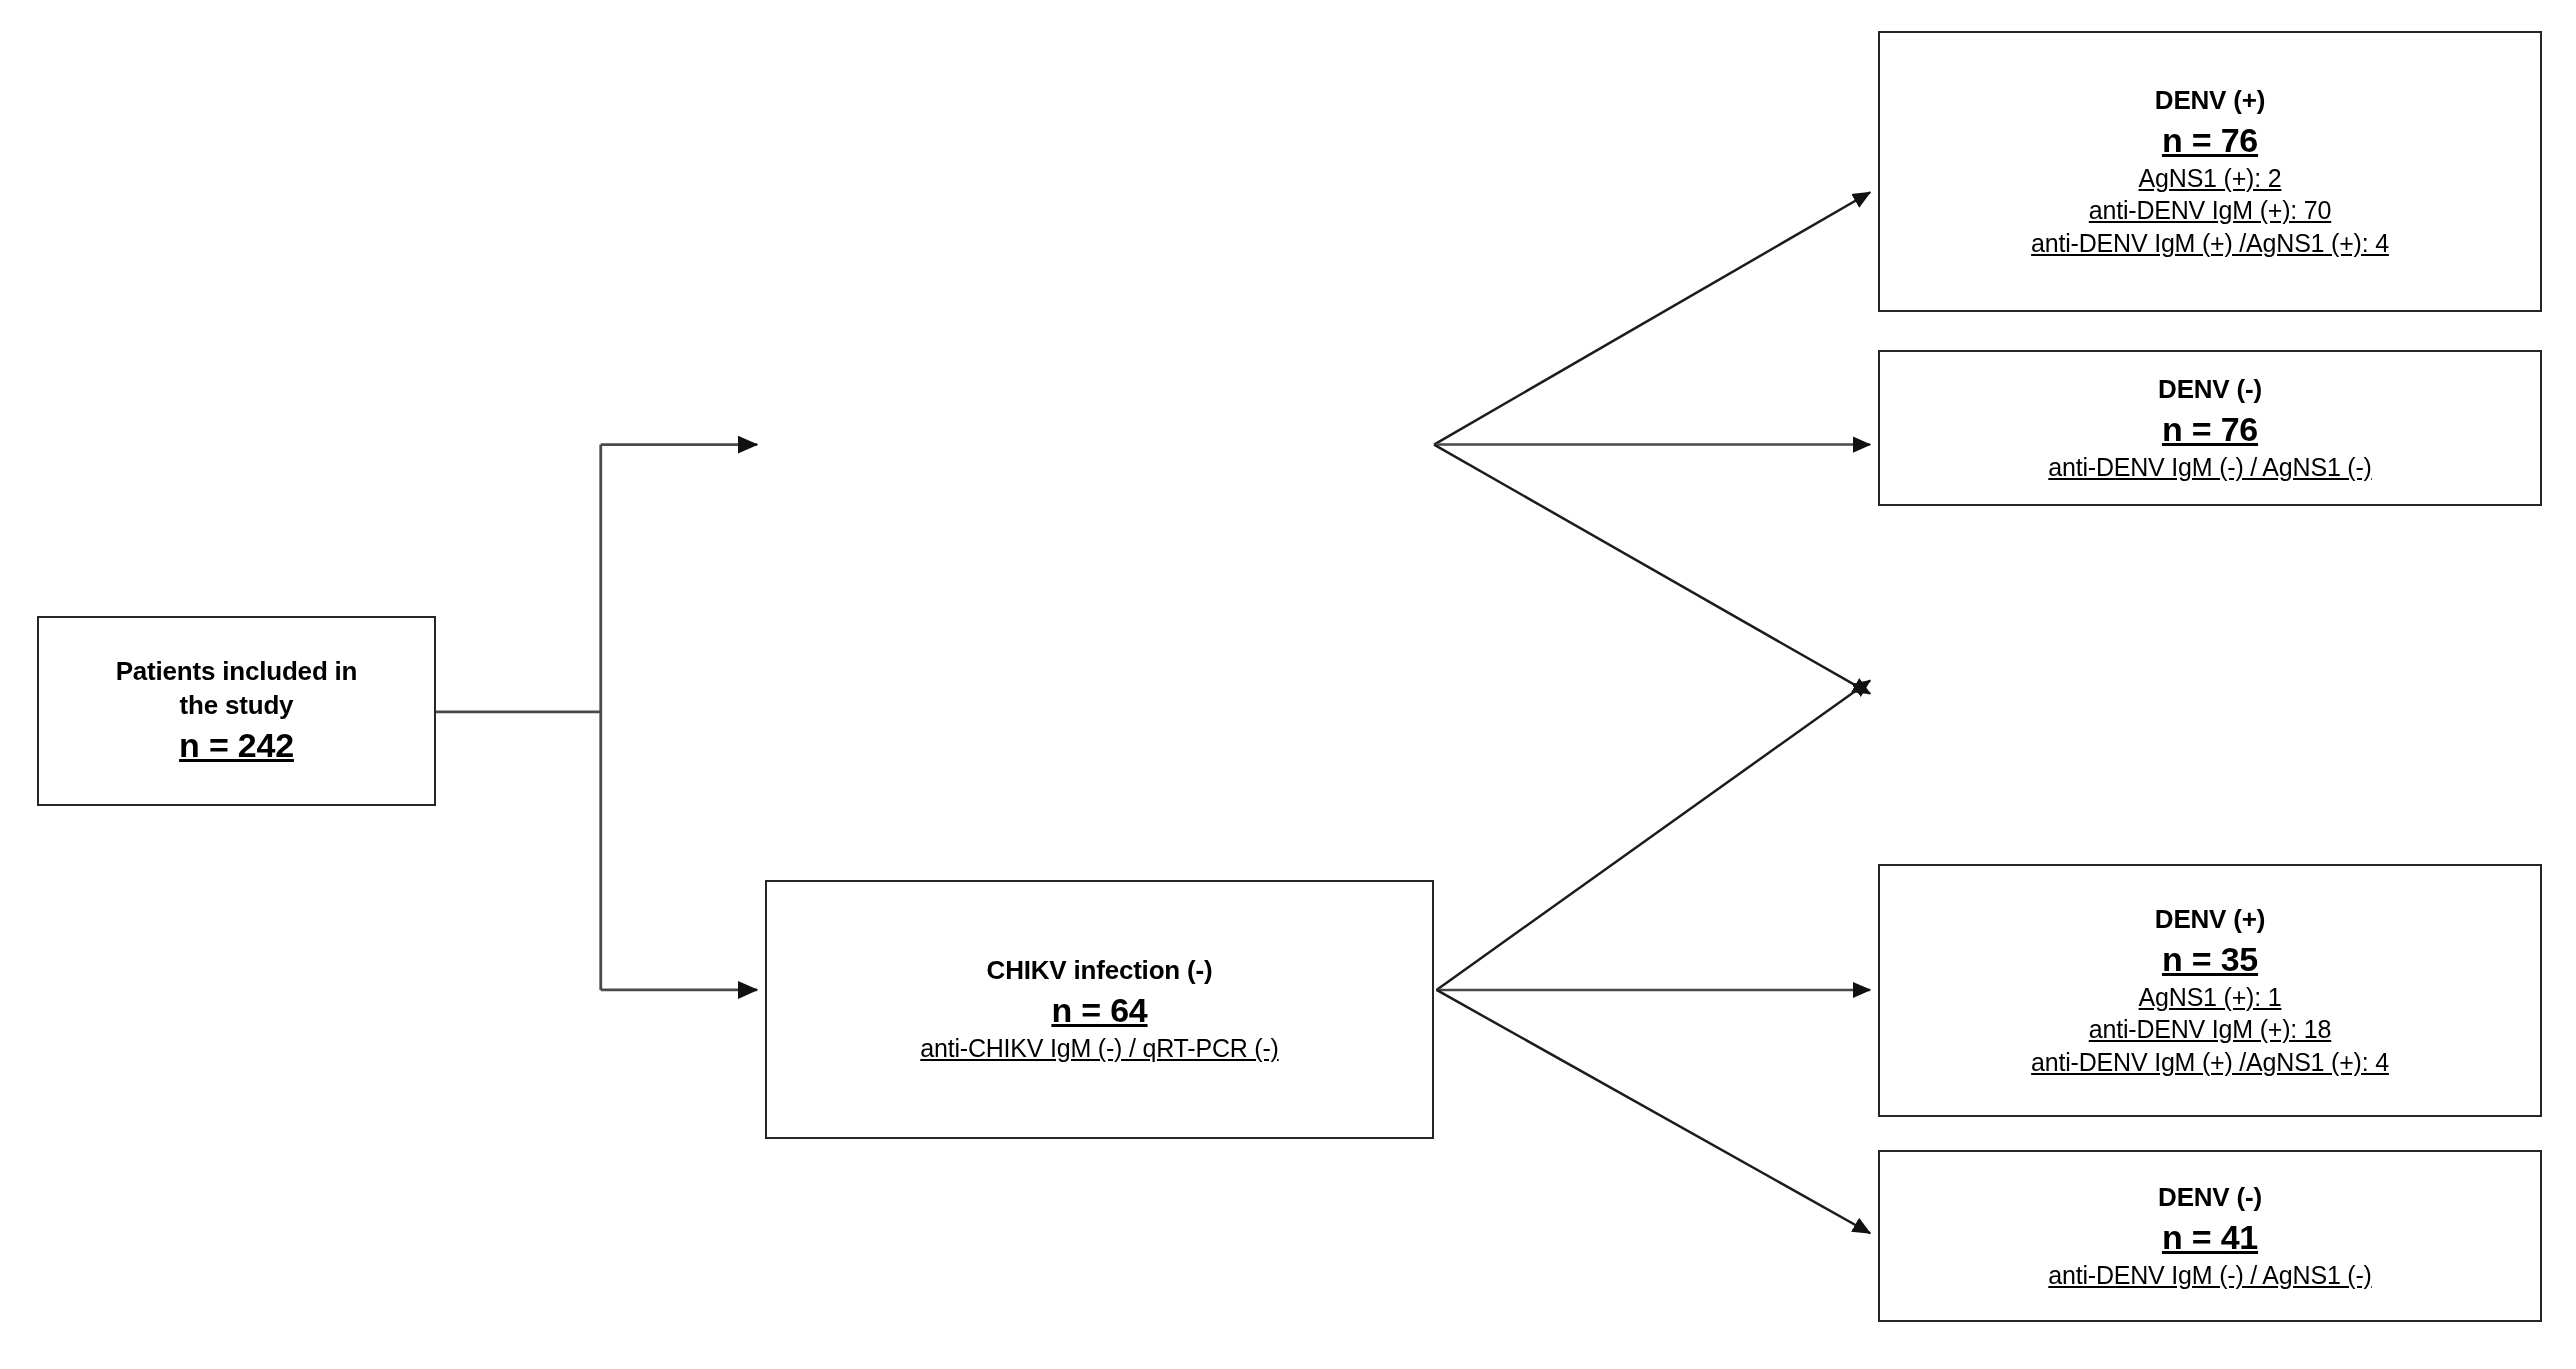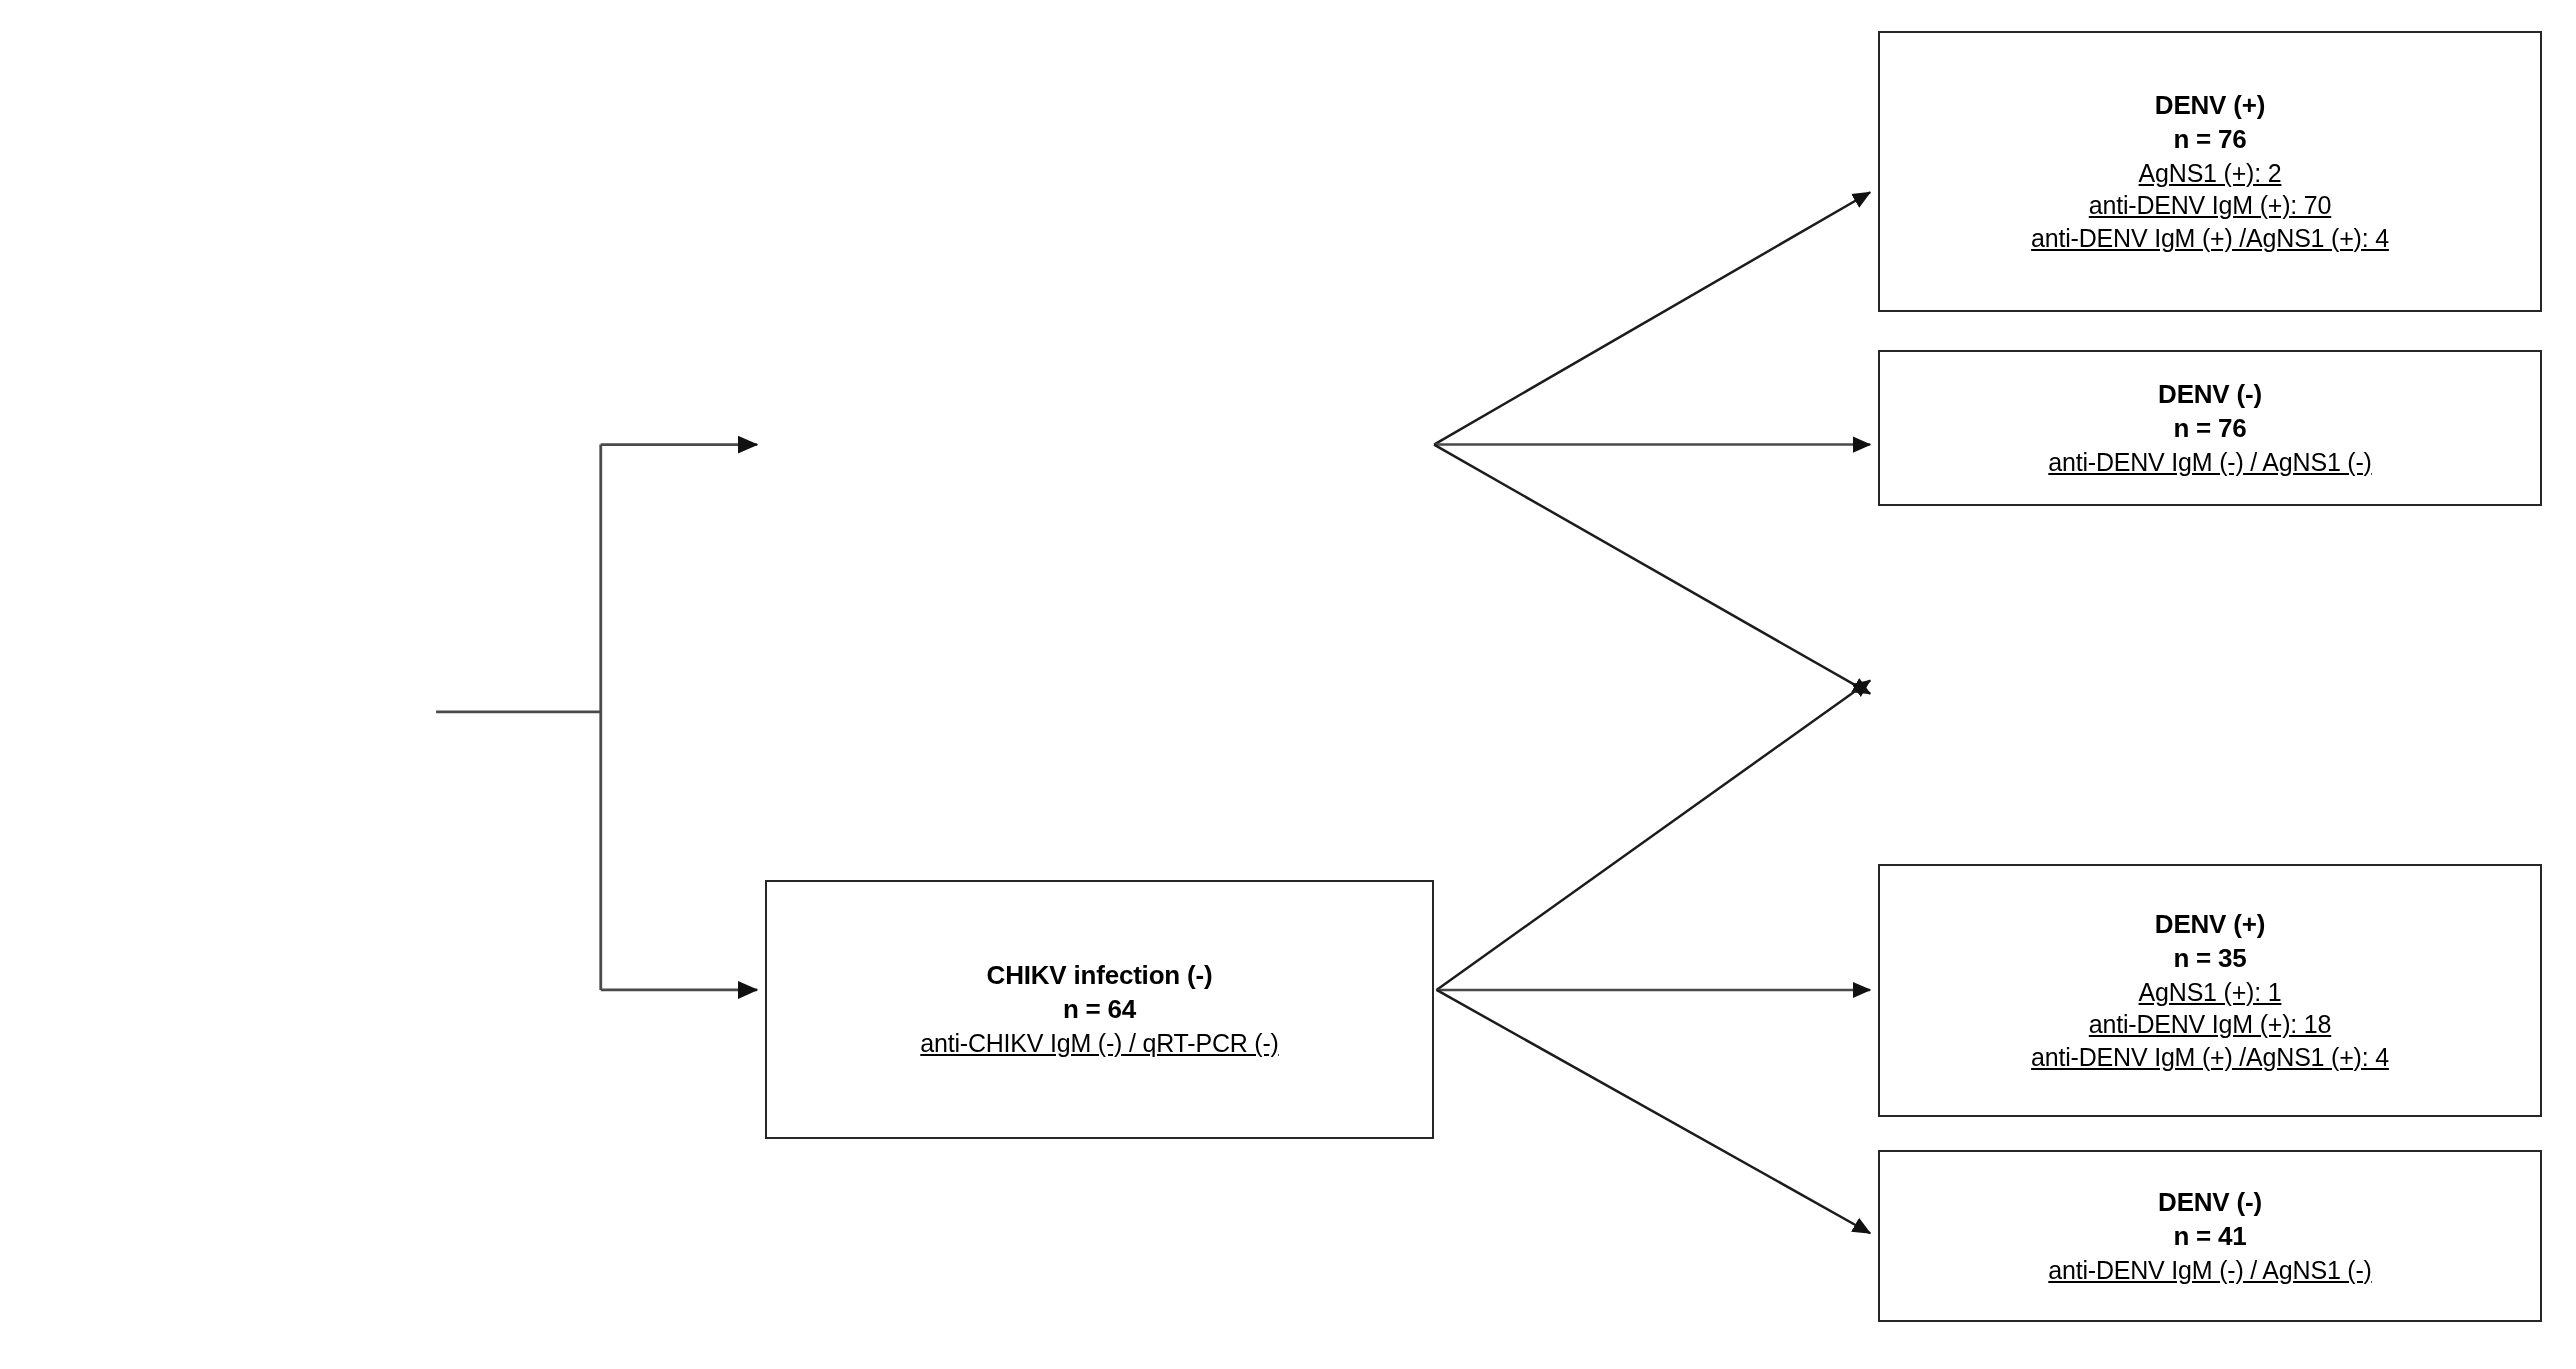--- a/index.html
+++ b/index.html
@@ -40,23 +40,24 @@
     padding: 3.3px 8.3px;
   }
   .node .ttl {
     font-weight: bold;
     font-size: 26px;
     letter-spacing: -0.2px;
     white-space: nowrap;
   }
   .node .cnt {
     font-weight: bold;
-    font-size: 26px;
+    font-size: 34px;
     letter-spacing: -0.2px;
     white-space: nowrap;
+    text-decoration: underline;
   }
   .node .det {
     font-weight: normal;
     font-size: 25px;
     letter-spacing: -0.2px;
     white-space: nowrap;
     text-decoration: underline;
   }
 </style>
 </head>
@@ -78,20 +79,25 @@
 
     <path d="M 1733 537 L 2260 232" fill="none" stroke="#1c1c1c" stroke-width="3" marker-end="url(#ah)"></path>
     <path d="M 1733 537 L 2260 537" fill="none" stroke="#4a4a4a" stroke-width="3" marker-end="url(#ah)"></path>
     <path d="M 1733 537 L 2260 838" fill="none" stroke="#1c1c1c" stroke-width="3" marker-end="url(#ah)"></path>
 
     <path d="M 1736 1196 L 2260 822" fill="none" stroke="#1c1c1c" stroke-width="3" marker-end="url(#ah)"></path>
     <path d="M 1736 1196 L 2260 1196" fill="none" stroke="#4a4a4a" stroke-width="3" marker-end="url(#ah)"></path>
     <path d="M 1736 1196 L 2260 1490" fill="none" stroke="#1c1c1c" stroke-width="3" marker-end="url(#ah)"></path>
   </svg>
 
+  <div class="node" style="left:37px; top:616px; width:399px; height:190px;">
+    <div class="ttl">Patients included in</div>
+    <div class="ttl">the study</div>
+    <div class="cnt">n = 242</div>
+  </div>
 
 
   <div class="node" style="left:765px; top:880px; width:669px; height:259px;">
     <div class="ttl">CHIKV infection (-)</div>
     <div class="cnt">n = 64</div>
     <div class="det">anti-CHIKV IgM (-) / qRT-PCR (-)</div>
   </div>
 
   <div class="node" style="left:1878px; top:31px; width:664px; height:281px;">
     <div class="ttl">DENV (+)</div>

